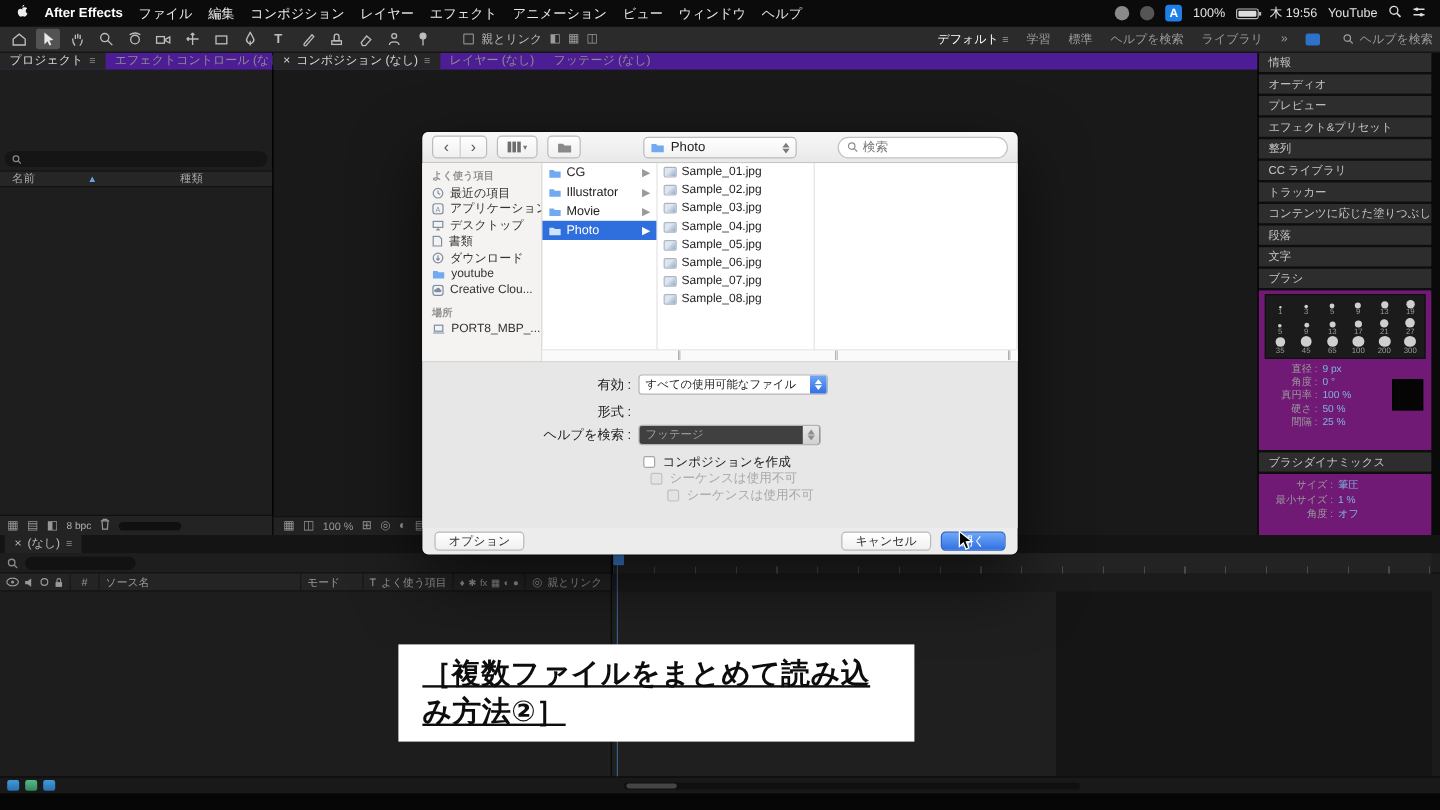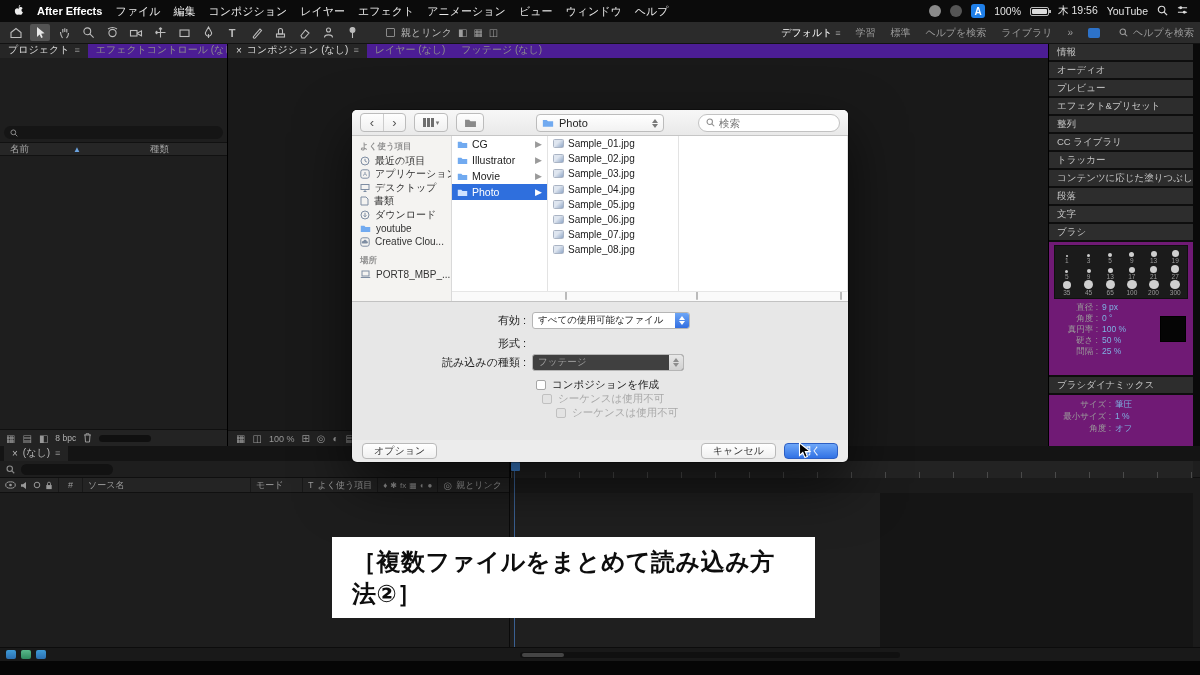--- a/index.html
+++ b/index.html
@@ -162,22 +162,22 @@
 
   .dlg-footer { position:absolute; left:0; right:0; bottom:0; height:22px; display:flex; align-items:center; padding:0 10px; gap:8px; }
   .btn { height:16px; padding:0 11px; background:linear-gradient(#fff,#f0f0f0); border:1px solid #b9b9b9; border-radius:4px;
          font-size:10px; color:#333; display:flex; align-items:center; }
   .btn.primary { background:linear-gradient(#6ea7f8,#3172e4); border-color:#2d5fc4; color:#fff; }
   .spacer { flex:1; }
 
   .cursor { position:absolute; left:798px; top:442px; z-index:20; }
 
   
-  .caption { position:absolute; left:332px; top:537px; width:483px; height:81px; background:#fff; z-index:15;
-             padding:9px 20px; color:#0d0d0d; }
+  .caption { position:absolute; left:332px; top:537px; width:430px; height:81px; background:#fff; z-index:15;
+             padding:9px 20px; color:#0d0d0d;text-decoration:underline; }
   .caption .l1 { font-size:24px; font-weight:bold; line-height:32px; letter-spacing:.5px; }
   .caption .l2 { font-size:19px; font-weight:bold; line-height:28px; }
 
   .gap-v { position:absolute; top:44px; left:227px; width:1px; height:402px; background:#000; }
   .gap-v2 { position:absolute; top:44px; left:1048px; width:1px; height:402px; background:#000; }
   .tl-div { position:absolute; top:461px; left:509px; width:1px; height:186px; background:#0a0a0a; }
 </style>
 </head>
 <body>
 
@@ -782,21 +782,21 @@
           <span class="stepper">
               <span class="tri-up tw"></span>
               <span class="tri-dn tw2"></span>
             </span>
         </span>
       </div>
       <div class="frm-row" style="top:34px">
         <span class="frm-label">形式 :</span>
       </div>
       <div class="frm-row" style="top:52px">
-        <span class="frm-label">読み込みの種類 :</span>
+        <span class="frm-label">ヘルプを検索 :</span>
         <span class="form-popup dis" style="width:152px">
           <span>フッテージ</span>
           <span class="stepper gray">
               <span class="tri-up tw"></span>
               <span class="tri-dn tw2"></span>
             </span>
         </span>
       </div>
       <div class="frm-row" style="top:76px; left:184px">
         <span class="cb"></span>

